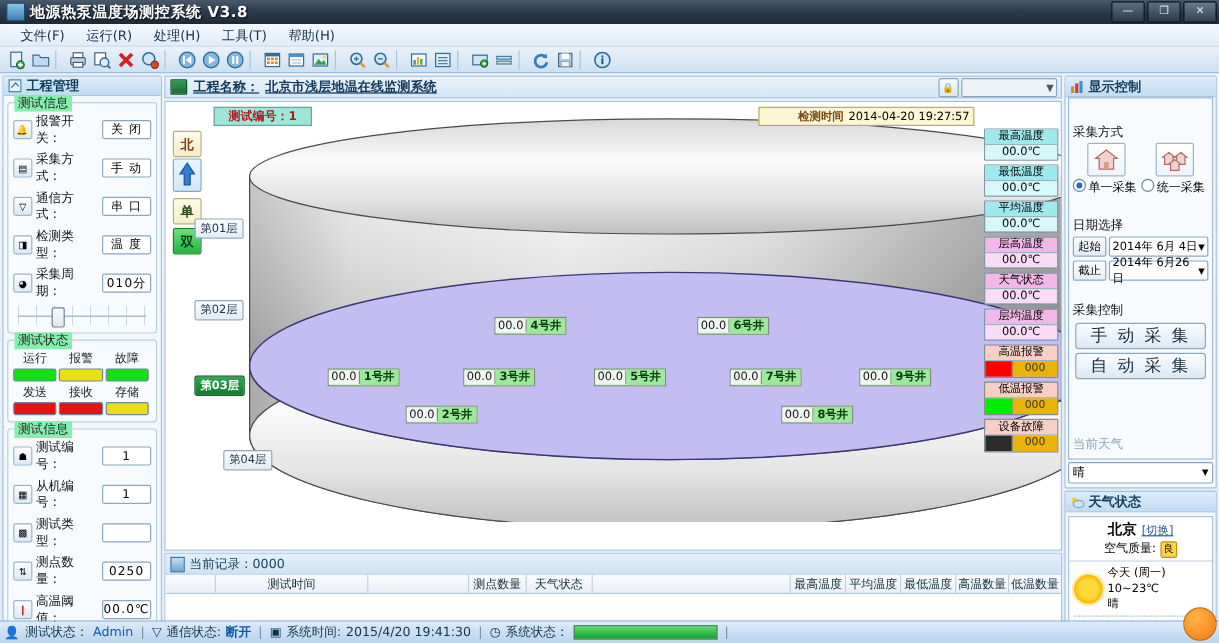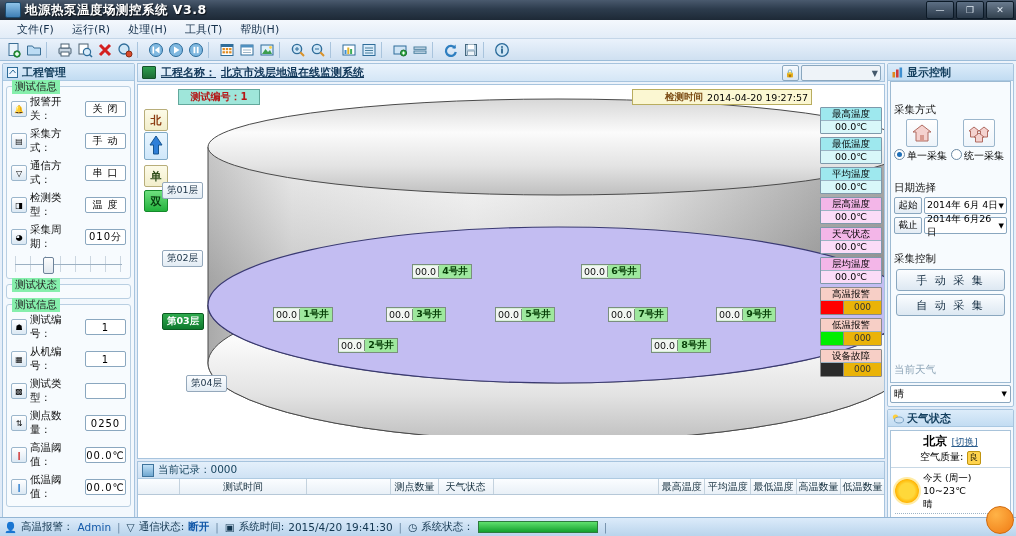--- a/index.html
+++ b/index.html
@@ -139,21 +139,21 @@
   .rd{width:9px;height:9px;border-radius:50%;border:1px solid #6b89a3;background:#fff;display:inline-block;
     position:relative;margin-right:2px;vertical-align:-1px;}
   .rd.on::after{content:"";position:absolute;left:2px;top:2px;width:5px;height:5px;border-radius:50%;background:#1e6fb8;}
   .daterow{display:flex;align-items:center;gap:2px;margin-bottom:3px;}
   .dbtn{width:26px;height:15px;border:1px solid #8aa7bf;border-radius:2px;font-size:9.5px;
     background:linear-gradient(180deg,#fbfdff,#e4ecf4);display:flex;align-items:center;justify-content:center;}
   .dfield{flex:1;height:15px;border:1px solid #8aa7bf;border-radius:2px;background:#fff;font-size:9.5px;
     display:flex;align-items:center;justify-content:space-between;padding:0 2px;}
   .bigbtn{height:20px;border:1px solid #8aa7bf;border-radius:3px;margin:3px 2px;
     background:linear-gradient(180deg,#fbfdff,#dde8f2);display:flex;align-items:center;justify-content:center;
-    font-size:11px;letter-spacing:2px;color:#142d42;}
+    font-size:14px;letter-spacing:2px;color:#142d42;}
   .wcombo{height:16px;border:1px solid #8aa7bf;border-radius:2px;background:#fff;margin:0 2px;
     display:flex;align-items:center;justify-content:space-between;padding:0 3px;font-size:10px;}
   .wxpanel{margin:0 2px;border:1px solid #a8c3da;background:#fff;flex:1;display:flex;flex-direction:column;}
   .wxcity{text-align:center;padding:2px 0 0 0;font-weight:bold;font-size:12px;}
   .wxcity .sw{font-weight:normal;font-size:9.5px;color:#2a5c8c;text-decoration:underline;}
   .wxaq{text-align:center;font-size:10px;padding-bottom:2px;border-bottom:1px solid #c8d8e5;}
   .wxrow{display:flex;align-items:center;gap:4px;padding:3px 4px;}
   .sun{width:24px;height:24px;border-radius:50%;
     background:radial-gradient(circle,#ffd83a 45%,#ffb300 70%);box-shadow:0 0 0 2px rgba(255,200,0,.35);flex:none;}
   .wxtxt{font-size:9.5px;line-height:13px;}
@@ -396,20 +396,46 @@
         </div>
         <div class="slider">
           <div class="ticks"></div>
           <div class="trk"></div>
           <div class="thumb"></div>
         </div>
       </div>
 
       <div class="grp">
         <div class="cap">测试状态</div>
+        <div class="statgrid">
+          <div class="statcell">
+            <div class="lb">运行</div>
+            <div class="led" style="background:#12e012"></div>
+          </div>
+          <div class="statcell">
+            <div class="lb">报警</div>
+            <div class="led" style="background:#e8e012"></div>
+          </div>
+          <div class="statcell">
+            <div class="lb">故障</div>
+            <div class="led" style="background:#12e012"></div>
+          </div>
+          <div class="statcell">
+            <div class="lb">发送</div>
+            <div class="led" style="background:#e81212"></div>
+          </div>
+          <div class="statcell">
+            <div class="lb">接收</div>
+            <div class="led" style="background:#e81212"></div>
+          </div>
+          <div class="statcell">
+            <div class="lb">存储</div>
+            <div class="led" style="background:#e8e012"></div>
+          </div>
+        </div>
       </div>
 
       <div class="grp">
         <div class="cap">测试信息</div>
         <div class="row">
           <span class="ric">☗</span>
           <span class="rlab">测试编号：</span>
           <span class="rval">1</span>
         </div>
         <div class="row">
@@ -734,21 +760,21 @@
             </div>
           </div>
           <div style="text-align:center;font-size:9px;color:#55707f">⌄</div>
         </div>
       </div>
     </div>
   </div>
 
   <div class="statusbar">
     <span>👤</span>
-    <span>高温报警：</span>
+    <span>测试状态：</span>
     <span class="lnk">Admin</span>
     <span class="sep">|</span>
     <span>▽</span>
     <span>通信状态:</span>
     <span class="red">断开</span>
     <span class="sep">|</span>
     <span>▣</span>
     <span>系统时间:</span>
     <span>2015/4/20 19:41:30</span>
     <span class="sep">|</span>

